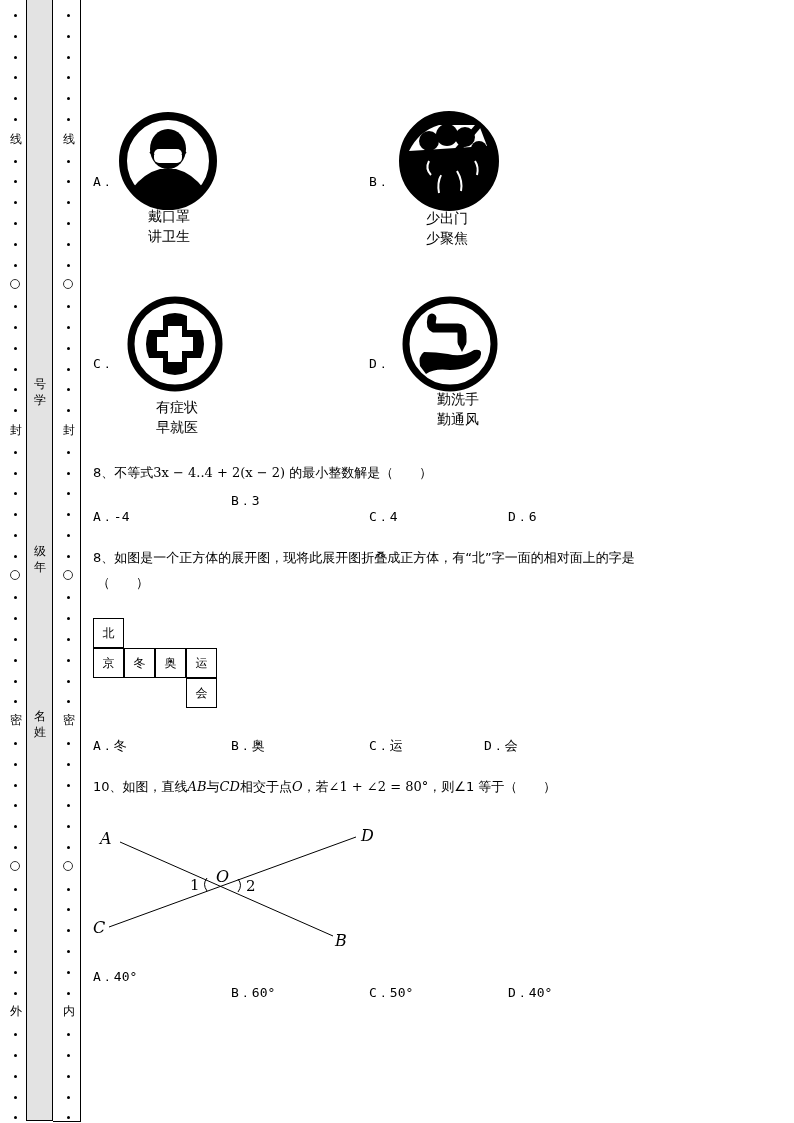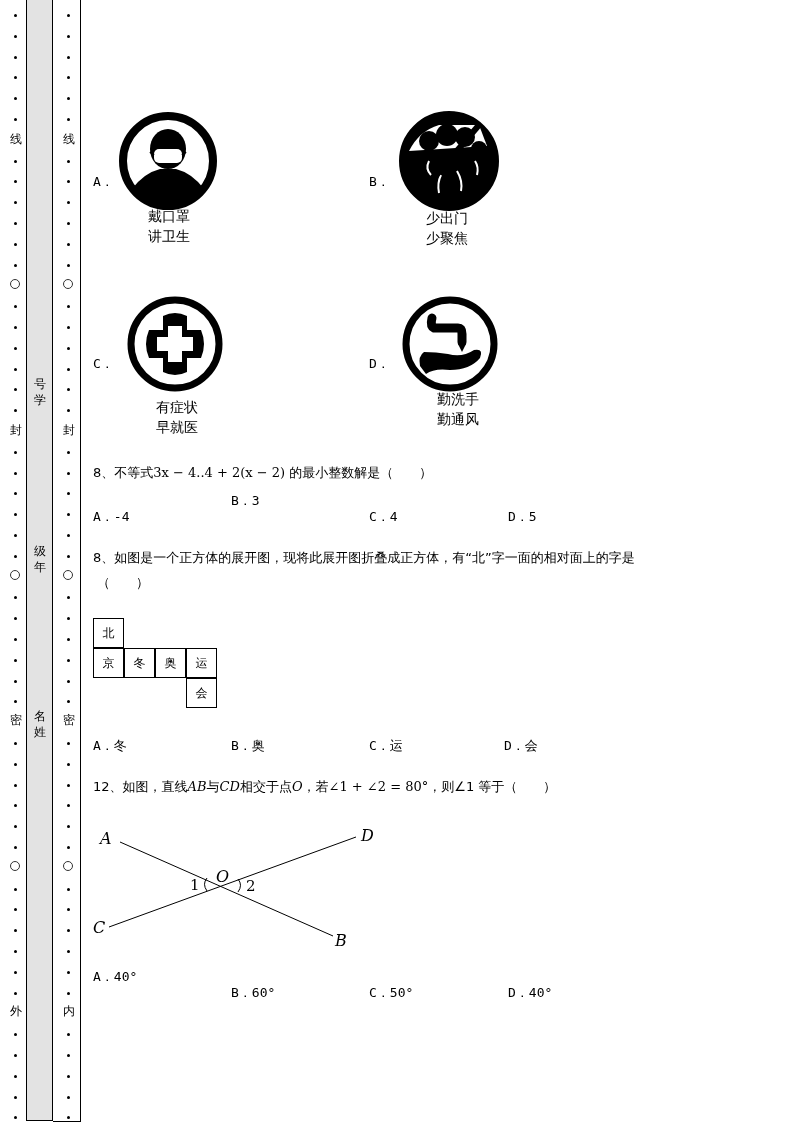--- a/index.html
+++ b/index.html
@@ -225,41 +225,41 @@
   </div>
 </div>
 
 <div class="q" style="left:93px; top:464px">
   <span>8、不等式</span><span class="mathn">3x − 4</span><span class="mathn">..</span><span class="mathn">4 + 2(x − 2)</span>
   <span>的最小整数解是（　　）</span>
 </div>
 <div class="opt" style="left:93px; top:508px">A．-4</div>
 <div class="opt" style="left:231px; top:492px">B．3</div>
 <div class="opt" style="left:369px; top:508px">C．4</div>
-<div class="opt" style="left:508px; top:508px">D．5</div>
+<div class="opt" style="left:508px; top:508px">D．6</div>
 
 <div class="q" style="left:93px; top:549px">8、如图是一个正方体的展开图，现将此展开图折叠成正方体，有“北”字一面的相对面上的字是</div>
 <div class="q" style="left:97px; top:574px">（　　）</div>
 
 <div class="net">
   <div class="cell" style="left:0; top:0">北</div>
   <div class="cell" style="left:0; top:30px">京</div>
   <div class="cell" style="left:31px; top:30px">冬</div>
   <div class="cell" style="left:62px; top:30px">奥</div>
   <div class="cell" style="left:93px; top:30px">运</div>
   <div class="cell" style="left:93px; top:60px">会</div>
 </div>
 
 <div class="opt" style="left:93px; top:737px">A．冬</div>
 <div class="opt" style="left:231px; top:737px">B．奥</div>
 <div class="opt" style="left:369px; top:737px">C．运</div>
-<div class="opt" style="left:504px; top:737px">D．会</div>
+<div class="opt" style="left:484px; top:737px">D．会</div>
 
 <div class="q" style="left:93px; top:778px">
-  <span>12、如图，直线</span><span class="math">AB</span><span>与</span><span class="math">CD</span><span>相交于点</span><span class="math">O</span><span class="mathn">，若∠1 + ∠2 = 80°</span><span>，则∠1 等于（　　）</span>
+  <span>10、如图，直线</span><span class="math">AB</span><span>与</span><span class="math">CD</span><span>相交于点</span><span class="math">O</span><span class="mathn">，若∠1 + ∠2 = 80°</span><span>，则∠1 等于（　　）</span>
 </div>
 
 <div style="position:absolute; left:85px; top:815px; width:310px; height:140px">
   <svg width="310" height="140" viewBox="0 0 310 140">
     <line x1="35" y1="27" x2="248" y2="121" stroke="#000" stroke-width="1"></line>
     <line x1="24" y1="112" x2="271" y2="22" stroke="#000" stroke-width="1"></line>
     <path d="M122 63 Q117 69 122 76" fill="none" stroke="#000" stroke-width="1"></path>
     <path d="M153 64 Q158 70 153 77" fill="none" stroke="#000" stroke-width="1"></path>
   </svg>
   <span style="position:absolute; left:15px; top:14px; font-size:16px" class="math">A</span>

